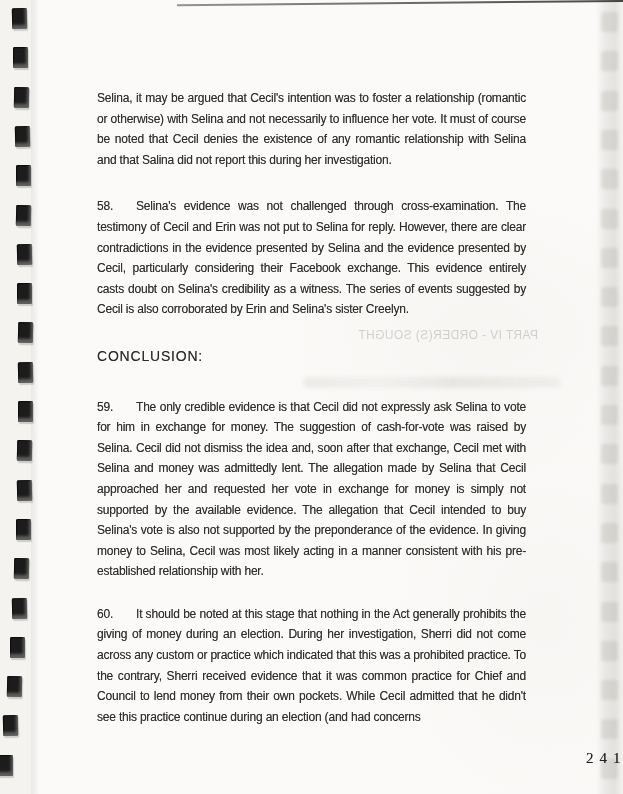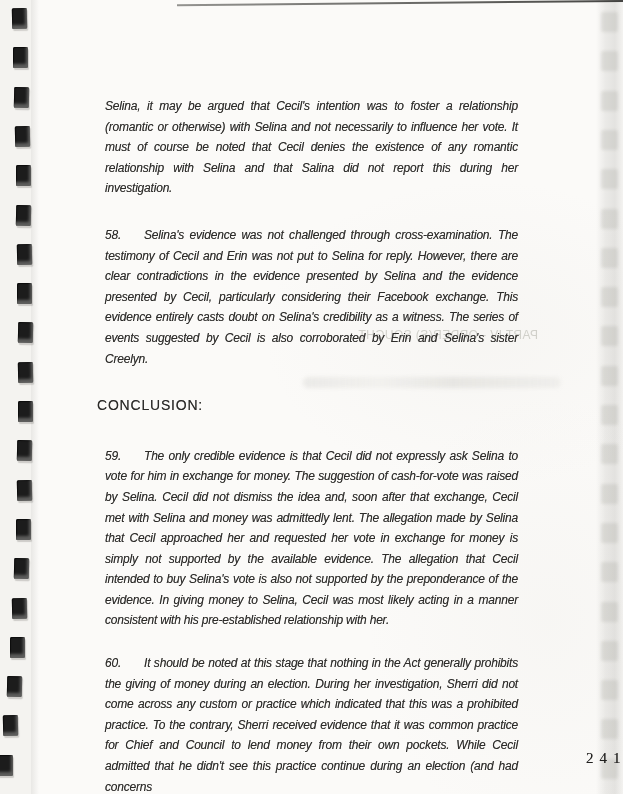--- a/index.html
+++ b/index.html
@@ -50,21 +50,21 @@
     position:absolute; right:5px; width:17px; height:20px;
     background:rgba(138,138,128,0.18); border-radius:2px; filter:blur(1.5px);
   }
   
   .content {
     position:absolute; left:97px; top:88px; width:429px;
     font-size:12px; line-height:20.6px; letter-spacing:-0.2px;
     text-align:justify; color:#2e2d2b;
     text-shadow:0 0 0.4px rgba(46,45,43,0.55);
   }
-  .content p { margin:8px;font-style:italic; }
+  .content p { margin:0; }
   .p-cont { margin-bottom:26px !important; }
   .p-58   { margin-bottom:26px !important; }
   .p-59   { margin-bottom:22px !important; }
   .heading {
     font-size:14px; font-weight:400; letter-spacing:0.8px;
     margin:8px 0 30px 0; color:#2b2a28;
     text-shadow:0 0 0.4px rgba(43,42,40,0.55);
   }
   .pnum { display:inline-block; min-width:39px; }
   

